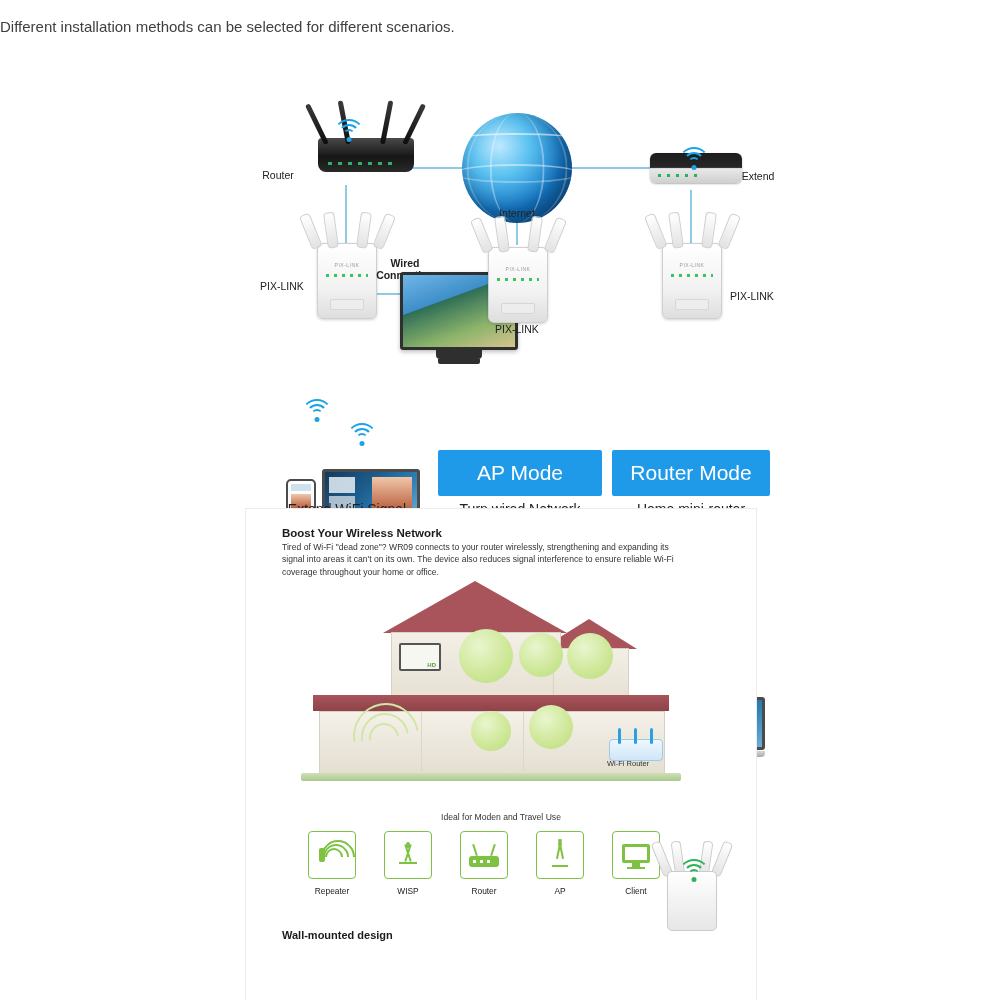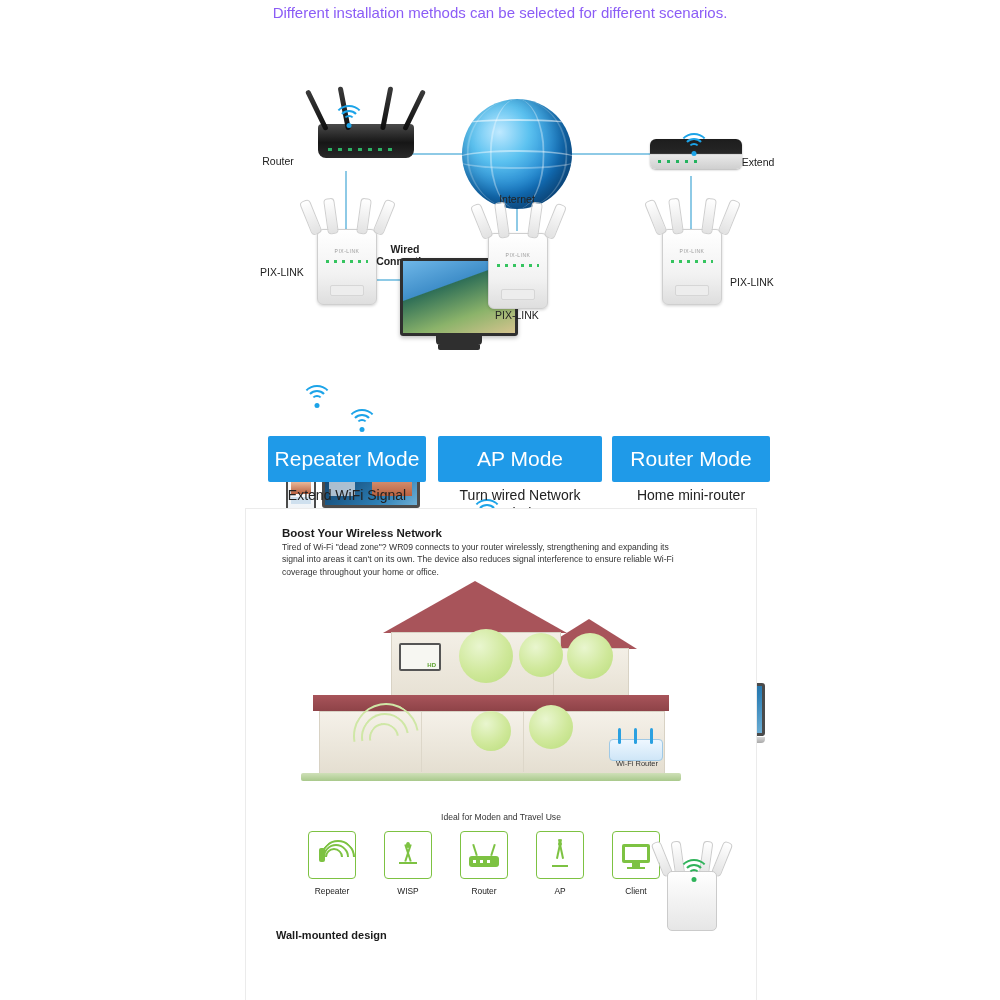--- a/index.html
+++ b/index.html
@@ -24,24 +24,24 @@
   }
   .title {
     text-align: center;
     color: #1c9fe8;
     font-size: 30px;
     font-weight: bold;
     padding-top: 8px;
     letter-spacing: 0.2px;
   }
   .subtitle {
-    text-align: center;
-    color: #8b5cf6;
+    text-align: left;
+    color: #404040;
     font-size: 15px;
-    margin-top: 4px;
+    margin-top: 18px;
   }
 
   .stage {
     position: relative;
     width: 1000px;
     height: 430px;
   }
   .abs { position: absolute; }
 
   
@@ -315,21 +315,21 @@
   .tvSmall span { font-size:6px; color:#5aa02c; position:absolute; right:3px; bottom:1px; font-weight:bold;}
   .routerSmall {
     position:absolute; left: 318px; top: 158px; width: 52px; height: 20px;
     background: linear-gradient(180deg,#eef7ff,#cfe6f7);
     border:1px solid #9fc9e6; border-radius: 4px;
   }
   .routerSmall .ra {
     position:absolute; width:3px; height:16px; bottom:16px; background:#2aa0e0; border-radius:2px;
   }
   .rsLabel {
-    position:absolute; left: 316px; top: 178px; width: 60px; text-align:center;
+    position:absolute; left: 316px; top: 178px; width: 60px; 
     font-size: 7.5px; color:#333;
   }
   .extInHouse {
     position:absolute; left: 185px; top: 62px; width: 20px; height: 28px;
     background:#fff; border:1px solid #cfcfcf; border-radius:3px;
   }
   .waveFan {
     position:absolute; left: 52px; top: 128px; width: 90px; height: 56px;
   }
   .waveFan i {
@@ -378,21 +378,21 @@
     position:absolute; width: 8px; height: 34px; top: 22px;
     background: linear-gradient(180deg,#ffffff,#e3e3e3);
     border:1px solid #cbcbcb; border-radius: 4px;
   }
   .bigExt .ba.b1 { left: -4px; transform: rotate(-22deg); }
   .bigExt .ba.b2 { left: 12px; transform: rotate(-8deg); }
   .bigExt .ba.b3 { left: 40px; transform: rotate(8deg); }
   .bigExt .ba.b4 { left: 56px; transform: rotate(22deg); }
 
   .s2foot-h {
-    position:absolute; left: 30px; top: 420px;
+    position:absolute; left: 36px; top: 420px;
     font-size: 11px; font-weight:bold; color:#1b1b1b;
   }
   .s2foot-p {
     position:absolute; left: 36px; top: 436px; width: 270px;
     font-size: 8.6px; color:#333; line-height:1.5;
   }
 </style>
 </head>
 <body>
 
@@ -570,21 +570,20 @@
           </div>
           <div class="base"></div>
         </div>
       <div class="phone">
           <div class="ph-row"></div>
           <div class="ph-img"></div>
           <div class="ph-row"></div>
         </div>
     </div>
 
-    <div class="modebtn" style="left:268px; top:415px; width:158px;">Repeater Mode</div>
     <div class="modebtn" style="left:438px; top:415px; width:164px;">AP Mode</div>
     <div class="modebtn" style="left:612px; top:415px; width:158px;text-align:center;">Router Mode</div>
 
     <div class="modedesc" style="left:268px; top:466px; width:158px;">Extend WiFi Signal</div>
     <div class="modedesc" style="left:438px; top:466px; width:164px;">
       <div>Turn wired Network</div>
       <div>to wireless</div>
     </div>
     <div class="modedesc" style="left:612px; top:466px; width:158px;">Home mini-router</div>
 

